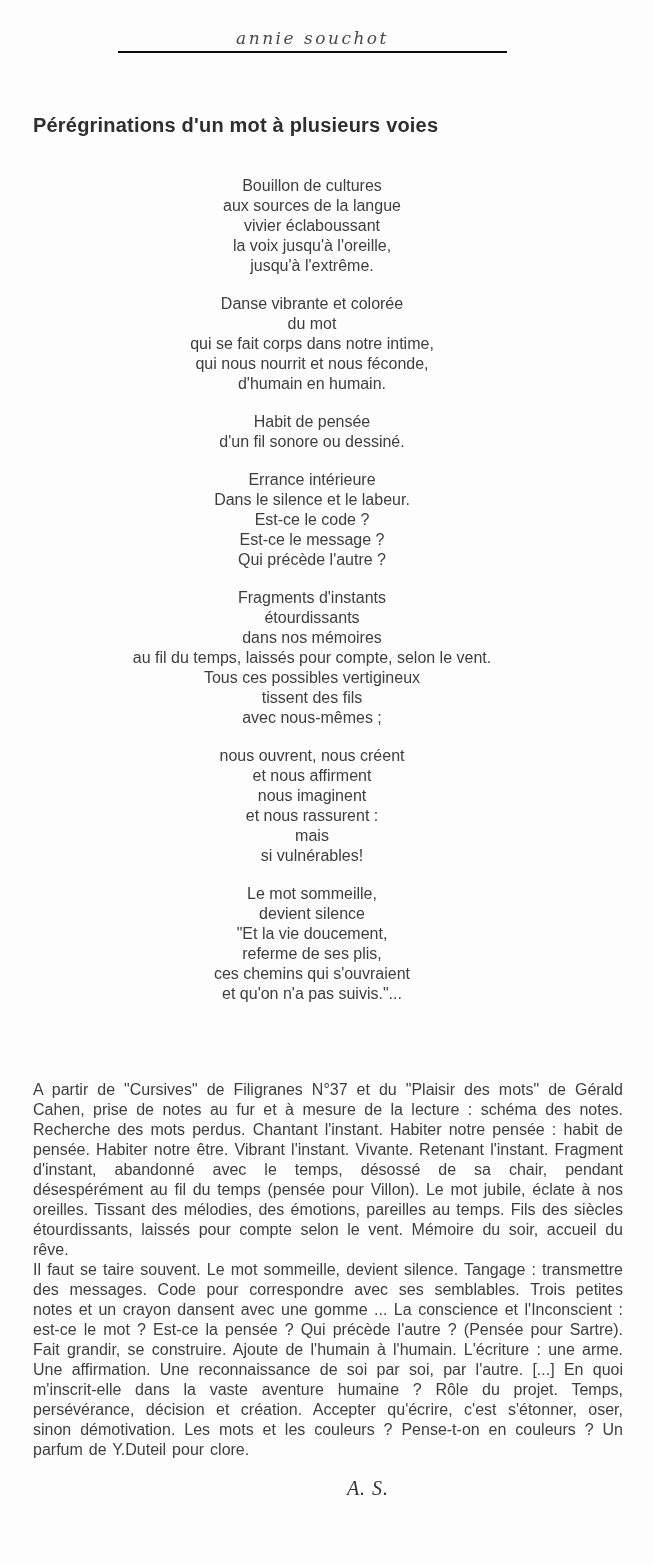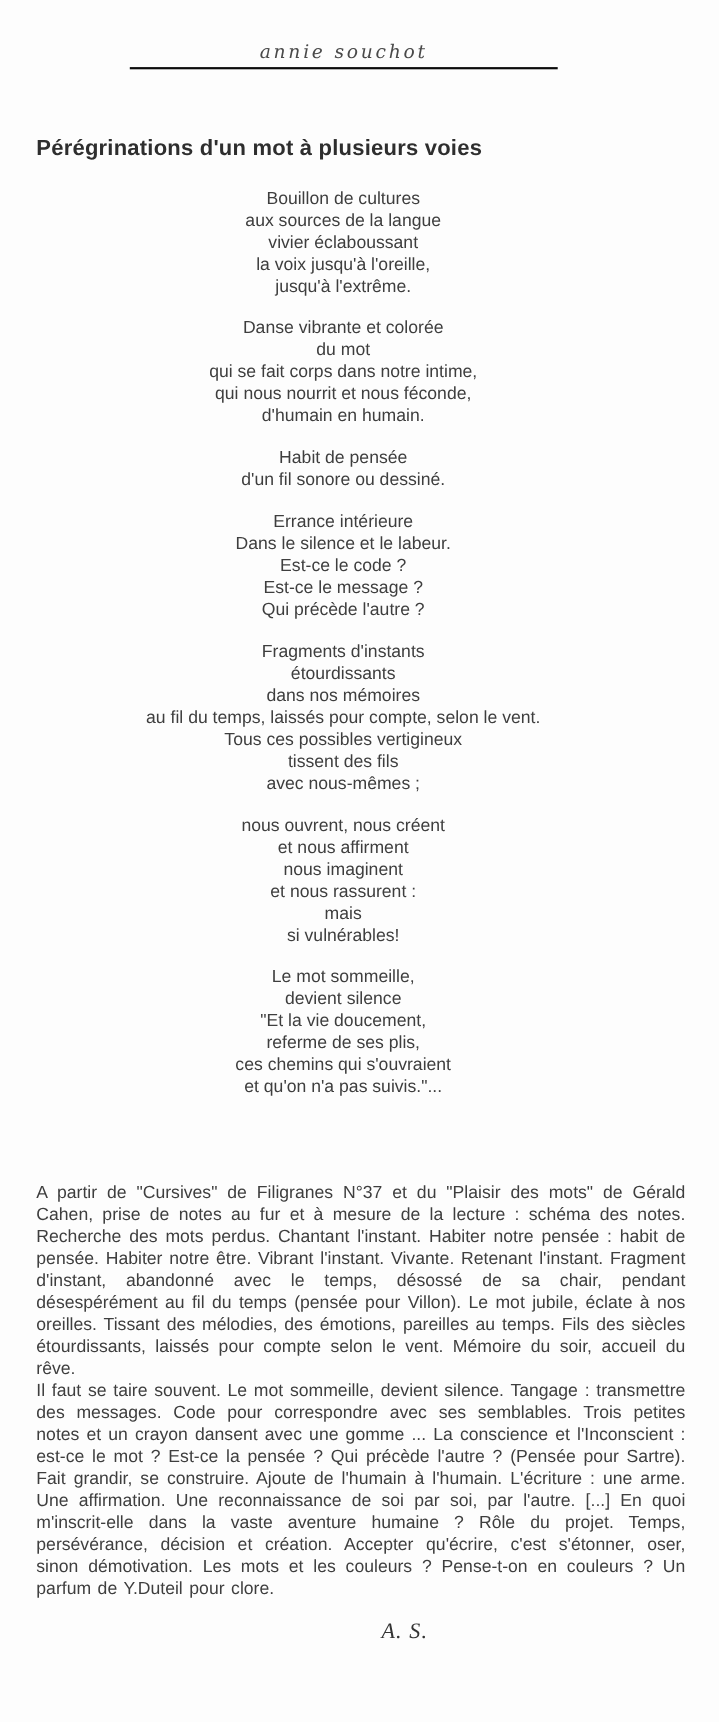--- a/index.html
+++ b/index.html
@@ -15,21 +15,21 @@
     color: #3e3e3e;
   }
   .page {
     width: 654px;
     height: 1565px;
     position: relative;
   }
 
   
   .author-block {
-    padding-top: 39px;
+    padding-top: 29px;
     width: 389px;
     margin-left: 118px;
     text-align: center;
   }
   .author-name {
     font-family: "DejaVu Serif", "Liberation Serif", serif;
     font-style: italic;
     font-size: 17px;
     line-height: 19px;
     letter-spacing: 2.5px;
@@ -54,21 +54,21 @@
     line-height: 26px;
     font-weight: 700;
     letter-spacing: 0.2px;
     color: #2e2e2e;
   }
 
   
   .poem {
     width: 558px;
     margin-left: 33px;
-    margin-top: 23px;
+    margin-top: 38px;
     text-align: center;
   }
   .stanza {
     margin: 0 0 18px 0;
   }
   .stanza:last-child {
     margin-bottom: 0;
   }
   .poem-line {
     font-size: 16px;

